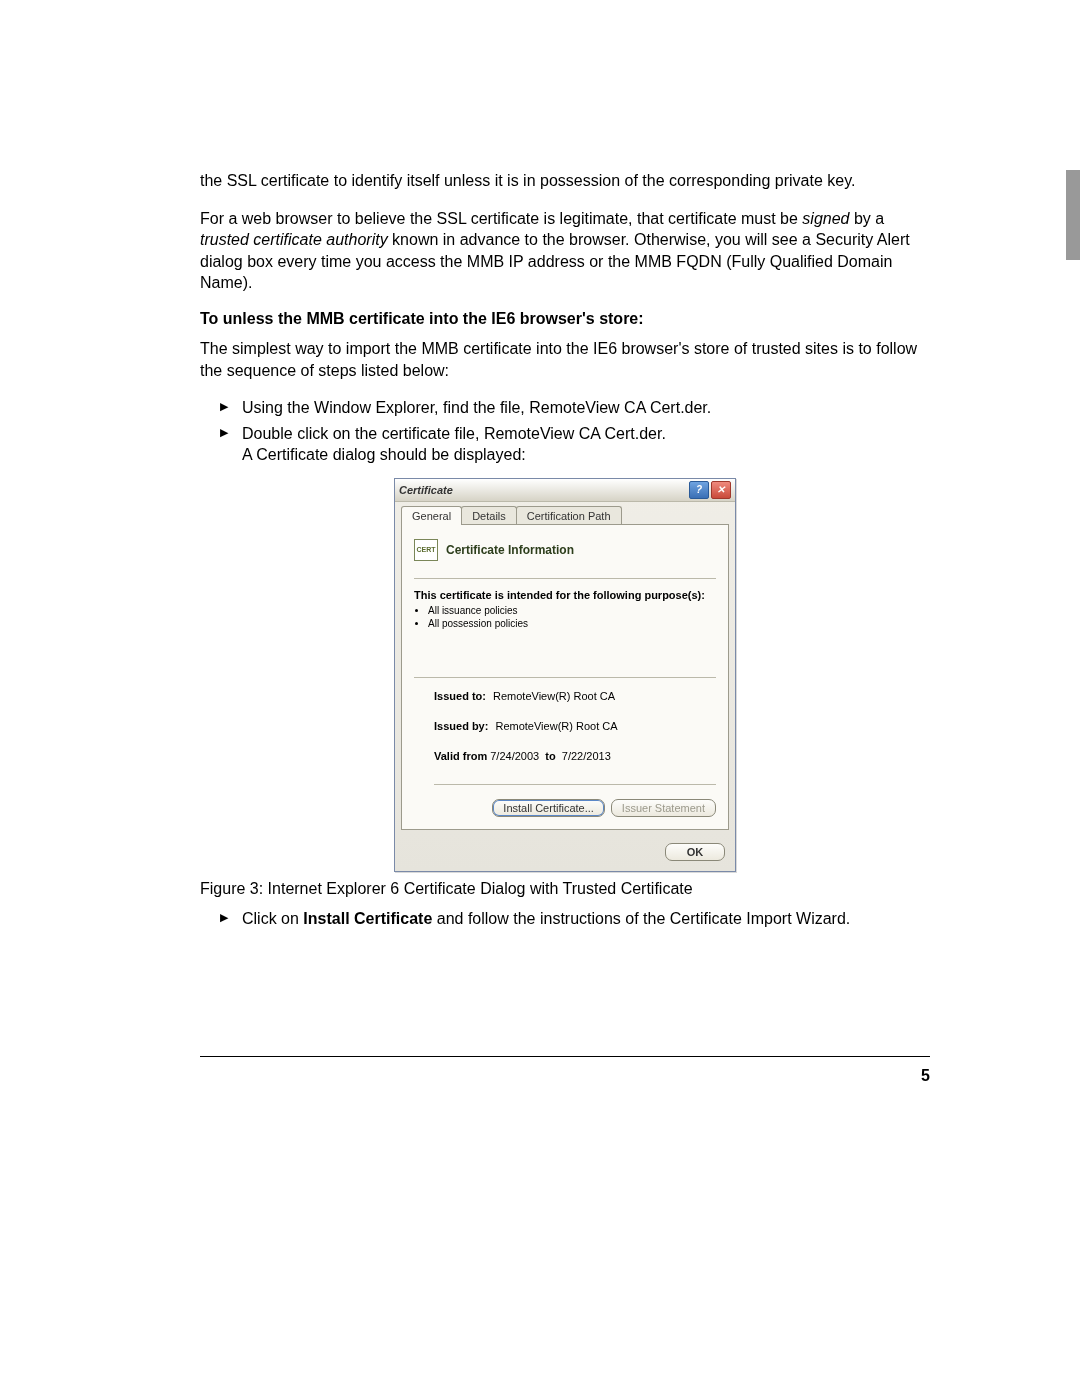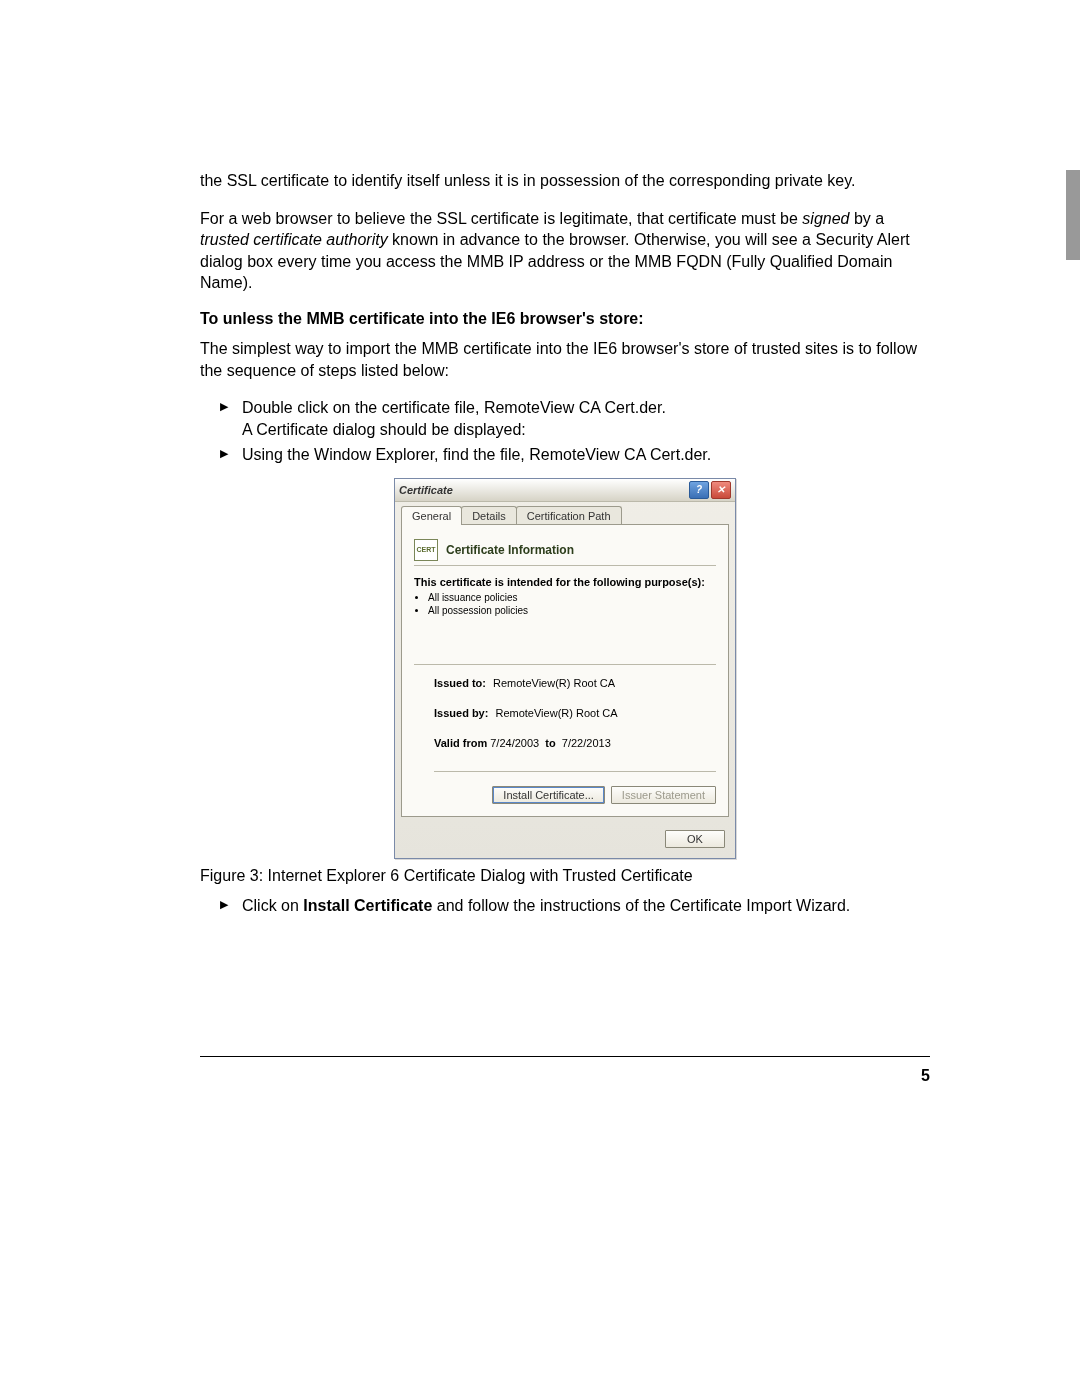--- a/index.html
+++ b/index.html
@@ -139,21 +139,21 @@
     border: 1px solid #9c9a8c;
     padding: 12px;
     position: relative;
     z-index: 1;
     top: -1px;
   }
   .info-title-row {
     display: flex;
     align-items: center;
     gap: 8px;
-    padding: 2px 0 4px 0;
+    padding: 2px 0 17px 0;
     border-bottom: 1px solid #bbb9aa;
     margin-bottom: 10px;
   }
   .cert-icon {
     width: 22px;
     height: 20px;
     background: #fff;
     border: 1px solid #7a8658;
     display: inline-flex;
     align-items: center;
@@ -204,21 +204,21 @@
     display: flex;
     justify-content: flex-end;
     gap: 6px;
     margin-top: 6px;
   }
   .winbtn {
     font-size: 11px;
     padding: 2px 10px;
     background: linear-gradient(#fdfdfb, #ece9de);
     border: 1px solid #8a8878;
-    border-radius: 1px;
+    border-radius: 7px;
     color: #333;
   }
   .winbtn.primary {
     box-shadow: 0 0 0 1px #5a87c7 inset;
   }
   .winbtn.disabled {
     color: #9c9a8c;
   }
   .dialog-footer {
     display: flex;
@@ -254,25 +254,25 @@
     <p>the SSL certificate to identify itself unless it is in possession of the corresponding private key.</p>
     <p>
       <span>For a web browser to believe the SSL certificate is legitimate, that certificate must be </span><span class="inline-italic">signed</span><span> by a </span><span class="inline-italic">trusted certificate authority</span><span> known in advance to the browser. Otherwise, you will see a Security Alert dialog box every time you access the MMB IP address or the MMB FQDN (Fully Qualified Domain Name).</span>
     </p>
 
     <div class="section-title">To unless the MMB certificate into the IE6 browser's store:</div>
 
     <p>The simplest way to import the MMB certificate into the IE6 browser's store of trusted sites is to follow the sequence of steps listed below:</p>
 
     <ul class="bullets">
+      <li>Using the Window Explorer, find the file, RemoteView CA Cert.der.</li>
       <li>
         <span>Double click on the certificate file, RemoteView CA Cert.der.</span><br>
         <span>A Certificate dialog should be displayed:</span>
       </li>
-      <li>Using the Window Explorer, find the file, RemoteView CA Cert.der.</li>
     </ul>
 
     <div class="dialog-wrap">
       <div class="cert-dialog">
         <div class="titlebar">
           <span>Certificate</span>
           <span class="spacer"></span>
           <span class="tb-btn tb-help">?</span>
           <span class="tb-btn tb-close">✕</span>
         </div>
@@ -305,21 +305,21 @@
             <span>7/24/2003</span>
             &nbsp;<span class="label">to</span>&nbsp;
             <span>7/22/2013</span>
           </div>
           <div class="panel-buttons">
             <button class="winbtn primary">Install Certificate...</button>
             <button class="winbtn disabled">Issuer Statement</button>
           </div>
         </div>
         <div class="dialog-footer">
-          <button class="winbtn" style="min-width:60px;">OK</button>
+          <button class="winbtn" style="min-width:60px;font-weight:bold;">OK</button>
         </div>
       </div>
     </div>
 
     <div class="fig-caption">Figure 3: Internet Explorer 6 Certificate Dialog with Trusted Certificate</div>
 
     <ul class="bullets">
       <li>
         <span>Click on </span><span class="inline-bold">Install Certificate</span><span> and follow the instructions of the Certificate Import Wizard.</span>
       </li>

